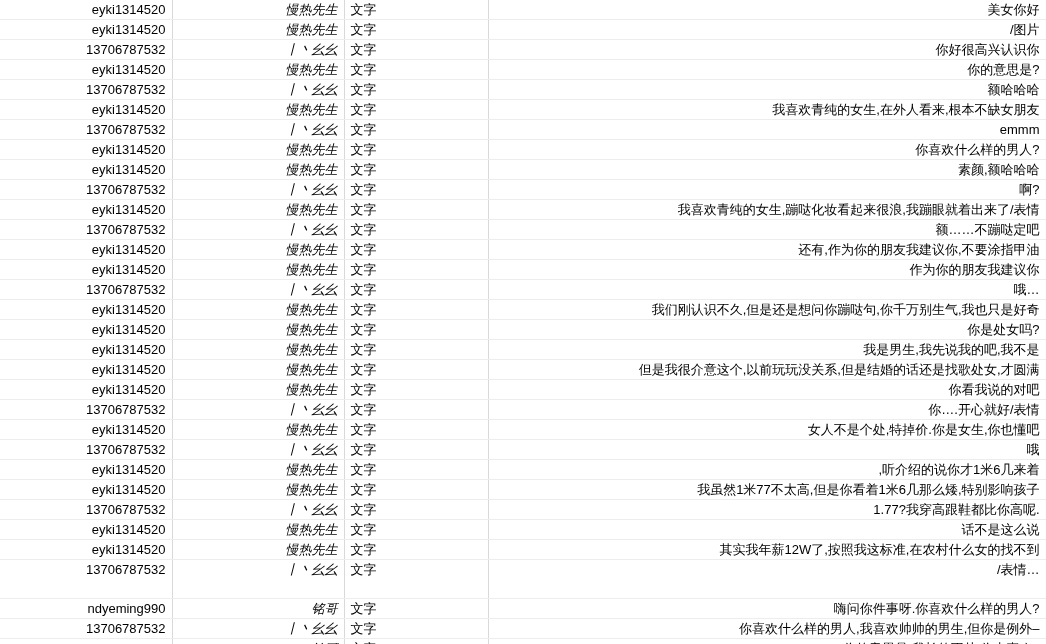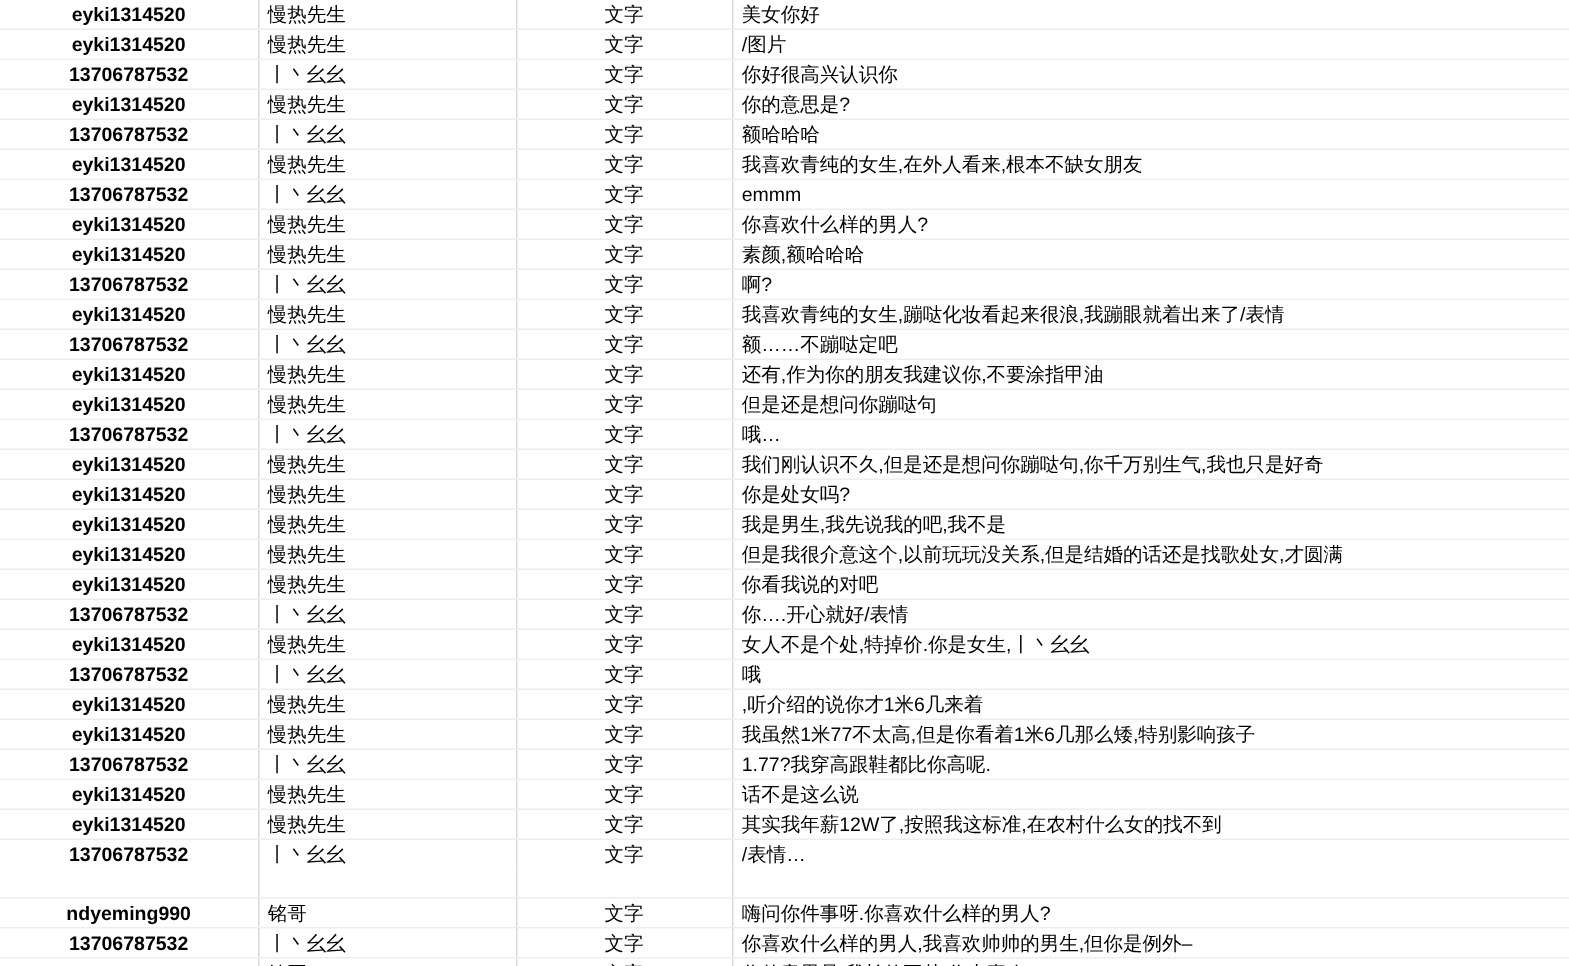--- a/index.html
+++ b/index.html
@@ -28,24 +28,24 @@
     padding: 0 6px;
     white-space: nowrap;
     overflow: hidden;
     font-size: 13px;
   }
   col.c-account { width: 172px; }
   col.c-nick    { width: 172px; }
   col.c-type    { width: 144px; }
   col.c-message { width: 558px; }
 
-  td.account { text-align: center; font-weight: bold; }
-  td.nick    { text-align: left; }
-  td.type    { text-align: center; }
-  td.message { text-align: left; }
+  td.account { text-align: right; }
+  td.nick    { text-align: right; font-style: italic; }
+  td.type    { text-align: left; }
+  td.message { text-align: right; }
 
   tr.spacer td {
     height: 19px;
     border-bottom: 1px solid #ededed;
   }
   tr.row:last-child td {
     border-bottom: none;
   }
 </style>
 </head>
@@ -135,21 +135,21 @@
         <tr class="row">
           <td class="account">eyki1314520</td>
           <td class="nick">慢热先生</td>
           <td class="type">文字</td>
           <td class="message">还有,作为你的朋友我建议你,不要涂指甲油</td>
         </tr>
         <tr class="row">
           <td class="account">eyki1314520</td>
           <td class="nick">慢热先生</td>
           <td class="type">文字</td>
-          <td class="message">但是还是想问你蹦哒句</td>
+          <td class="message">作为你的朋友我建议你</td>
         </tr>
         <tr class="row">
           <td class="account">13706787532</td>
           <td class="nick">丨丶幺幺</td>
           <td class="type">文字</td>
           <td class="message">哦…</td>
         </tr>
         <tr class="row">
           <td class="account">eyki1314520</td>
           <td class="nick">慢热先生</td>
@@ -183,21 +183,21 @@
         <tr class="row">
           <td class="account">13706787532</td>
           <td class="nick">丨丶幺幺</td>
           <td class="type">文字</td>
           <td class="message">你….开心就好/表情</td>
         </tr>
         <tr class="row">
           <td class="account">eyki1314520</td>
           <td class="nick">慢热先生</td>
           <td class="type">文字</td>
-          <td class="message">女人不是个处,特掉价.你是女生,丨丶幺幺</td>
+          <td class="message">女人不是个处,特掉价.你是女生,你也懂吧</td>
         </tr>
         <tr class="row">
           <td class="account">13706787532</td>
           <td class="nick">丨丶幺幺</td>
           <td class="type">文字</td>
           <td class="message">哦</td>
         </tr>
         <tr class="row">
           <td class="account">eyki1314520</td>
           <td class="nick">慢热先生</td>

